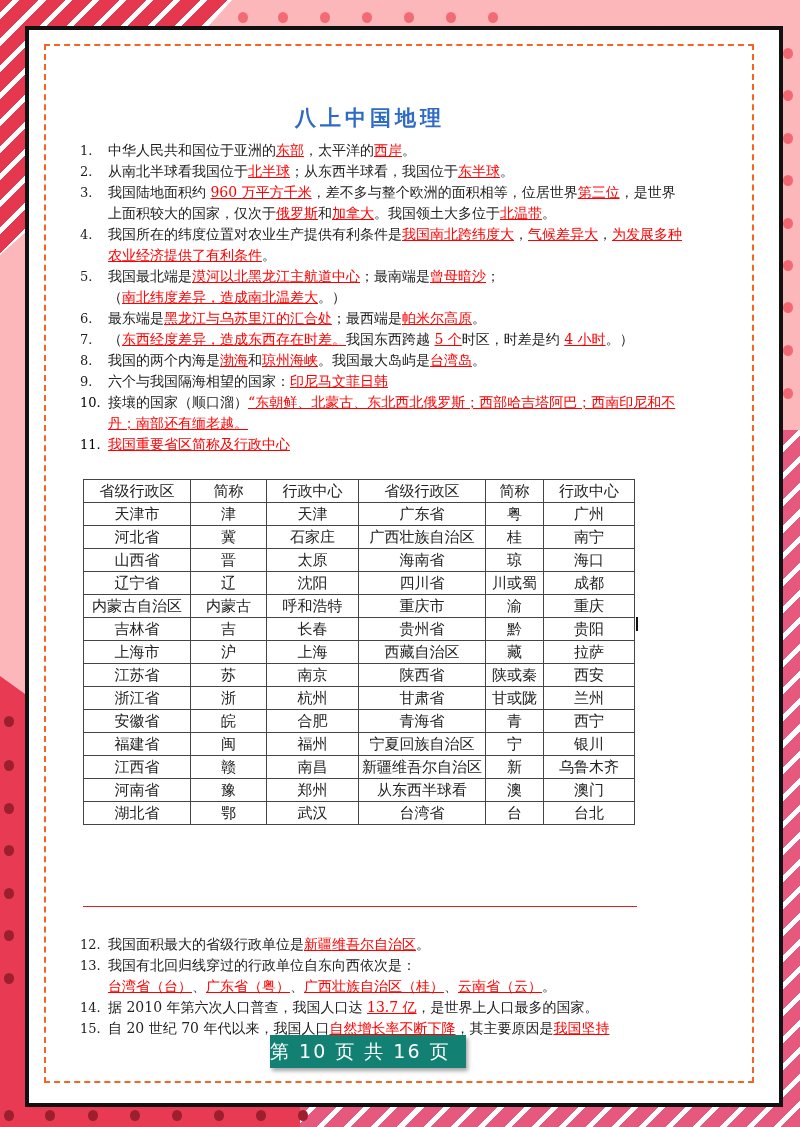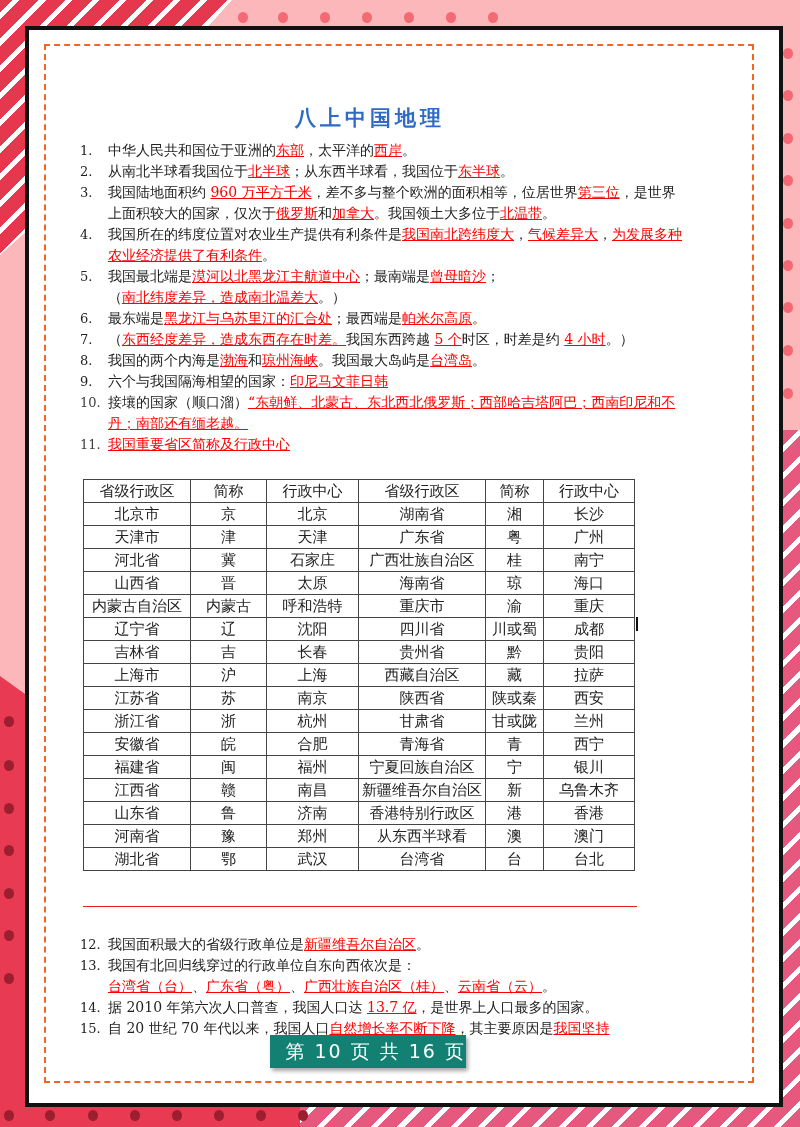--- a/index.html
+++ b/index.html
@@ -38,31 +38,31 @@
     border: 2px dashed #f26522;
   }
   .title {
     position: absolute; left: 0; width: 740px; top: 104px; text-align: center;
     color: #2e6bc6; font-family: "DejaVu Sans", "Liberation Sans", sans-serif;
     font-weight: bold; font-size: 21px; letter-spacing: 4px;
   }
   .list { position: absolute; left: 80px; top: 140px; width: 608px; font-size: 14px; color: #222; }
   .item { position: relative; padding-left: 28px; line-height: 21px; }
   .num { position: absolute; left: 0; top: 0; font-size: 13px; }
-  .num.red { color: #404040; }
+  .num.red { color: #000000; }
   .hl { color: #ff0000; text-decoration: underline; text-decoration-color: #ff0000; }
   .table-wrap { position: absolute; left: 83px; top: 479px; }
   table { border-collapse: collapse; font-family: "DejaVu Sans", "Liberation Sans", sans-serif; font-size: 15px; color: #222; }
   td { border: 1px solid #444; height: 22px; text-align: center; padding: 0; }
   .redline { position: absolute; left: 83px; top: 906px; width: 554px; height: 1px; background: #e02020; }
   .list2 { position: absolute; left: 80px; top: 934px; width: 608px; font-size: 14px; color: #222; }
   .badge {
     position: absolute; left: 270px; top: 1035px; width: 196px; height: 33px;
     background: #128072; color: #fff; font-family: "DejaVu Sans", "Liberation Sans", sans-serif;
-    font-size: 19px; text-align: right; line-height: 33px; letter-spacing: 2px;
+    font-size: 19px; text-align: left; line-height: 33px; letter-spacing: 2px;
     box-shadow: 2px 3px 4px rgba(0,0,0,0.35);
   }
   .cursor-mark { position: absolute; left: 636px; top: 617px; width: 2px; height: 14px; background: #111; }
 </style>
 </head>
 <body>
 
 <div class="bg-tl-stripes"></div>
 <div class="bg-bl-red"></div>
 <div class="bg-bl-red2"></div>
@@ -135,28 +135,20 @@
           <td>省级行政区</td>
           <td>简称</td>
           <td>行政中心</td>
           <td>省级行政区</td>
           <td>简称</td>
           <td>行政中心</td>
         </tr>
       </thead>
     <tbody id="tbody">
         <tr>
-          <td>北京市</td>
-          <td>京</td>
-          <td>北京</td>
-          <td>湖南省</td>
-          <td>湘</td>
-          <td>长沙</td>
-        </tr>
-        <tr>
           <td>天津市</td>
           <td>津</td>
           <td>天津</td>
           <td>广东省</td>
           <td>粤</td>
           <td>广州</td>
         </tr>
         <tr>
           <td>河北省</td>
           <td>冀</td>
@@ -167,36 +159,36 @@
         </tr>
         <tr>
           <td>山西省</td>
           <td>晋</td>
           <td>太原</td>
           <td>海南省</td>
           <td>琼</td>
           <td>海口</td>
         </tr>
         <tr>
+          <td>辽宁省</td>
+          <td>辽</td>
+          <td>沈阳</td>
+          <td>四川省</td>
+          <td>川或蜀</td>
+          <td>成都</td>
+        </tr>
+        <tr>
           <td>内蒙古自治区</td>
           <td>内蒙古</td>
           <td>呼和浩特</td>
           <td>重庆市</td>
           <td>渝</td>
           <td>重庆</td>
         </tr>
         <tr>
-          <td>辽宁省</td>
-          <td>辽</td>
-          <td>沈阳</td>
-          <td>四川省</td>
-          <td>川或蜀</td>
-          <td>成都</td>
-        </tr>
-        <tr>
           <td>吉林省</td>
           <td>吉</td>
           <td>长春</td>
           <td>贵州省</td>
           <td>黔</td>
           <td>贵阳</td>
         </tr>
         <tr>
           <td>上海市</td>
           <td>沪</td>
@@ -239,28 +231,20 @@
         </tr>
         <tr>
           <td>江西省</td>
           <td>赣</td>
           <td>南昌</td>
           <td>新疆维吾尔自治区</td>
           <td>新</td>
           <td>乌鲁木齐</td>
         </tr>
         <tr>
-          <td>山东省</td>
-          <td>鲁</td>
-          <td>济南</td>
-          <td>香港特别行政区</td>
-          <td>港</td>
-          <td>香港</td>
-        </tr>
-        <tr>
           <td>河南省</td>
           <td>豫</td>
           <td>郑州</td>
           <td>从东西半球看</td>
           <td>澳</td>
           <td>澳门</td>
         </tr>
         <tr>
           <td>湖北省</td>
           <td>鄂</td>

